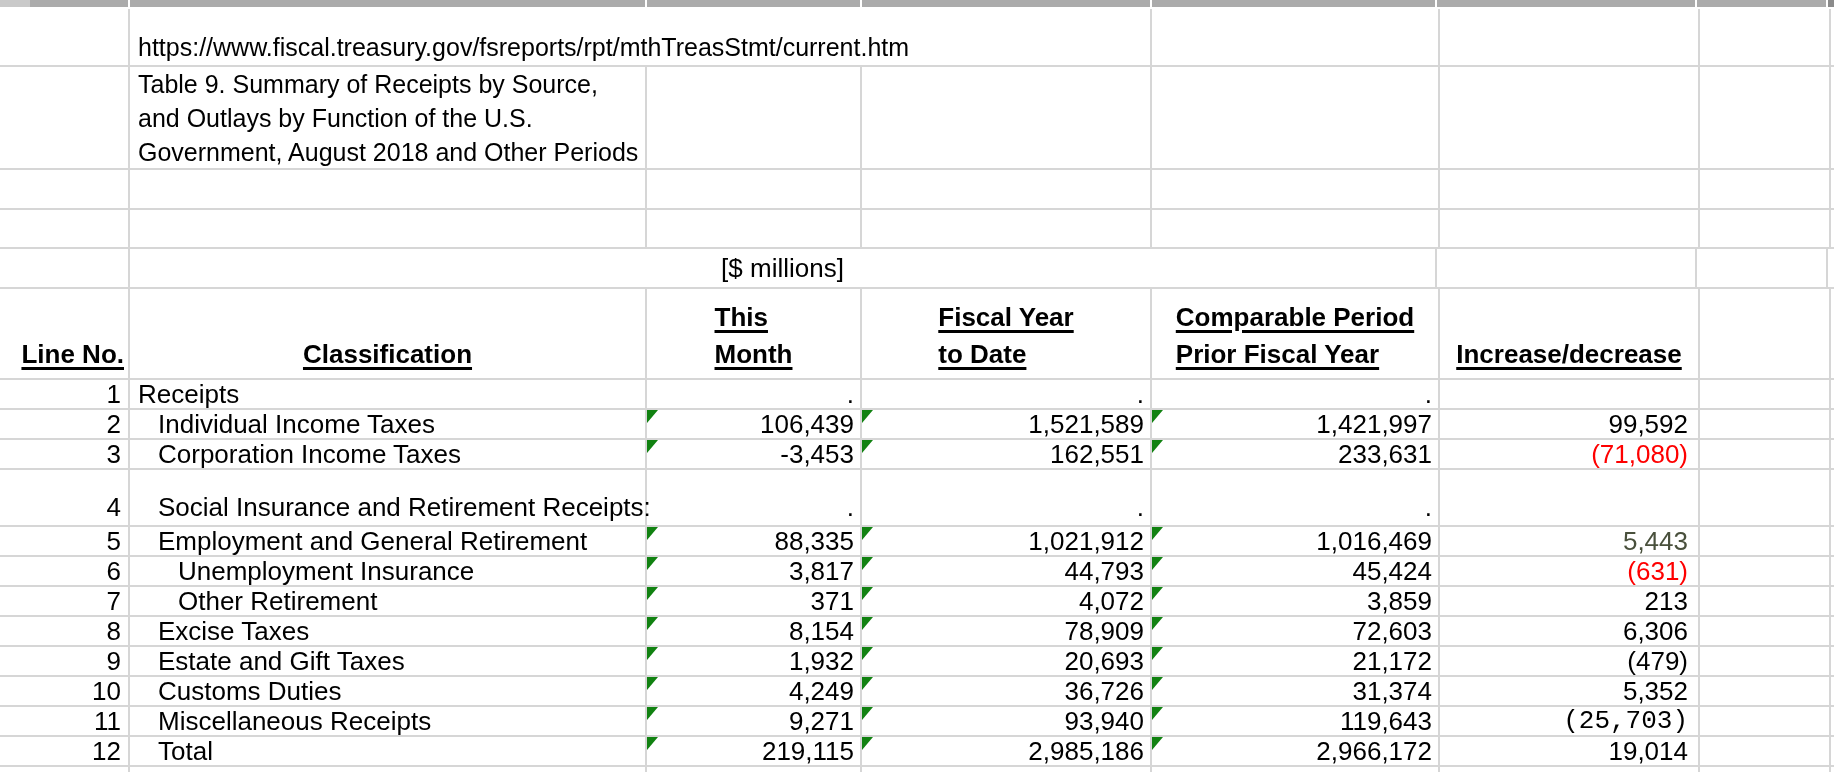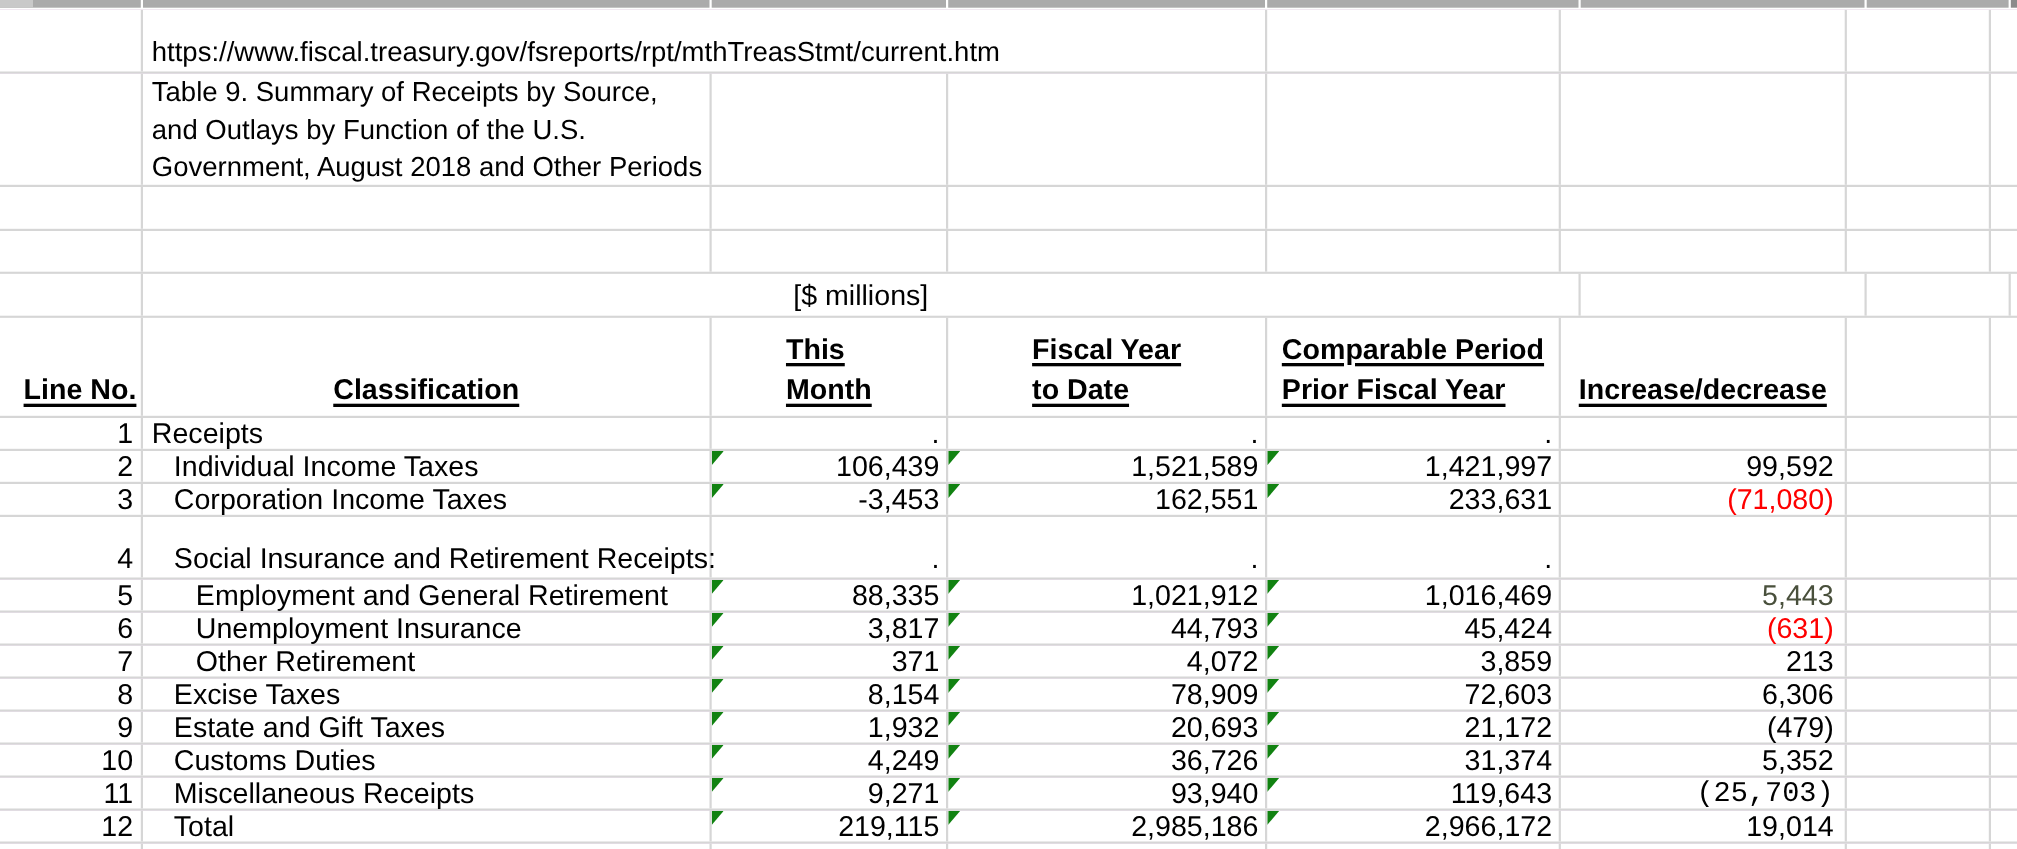--- a/index.html
+++ b/index.html
@@ -15,21 +15,21 @@
     overflow:hidden;
   }
   
   .strip{height:9px;display:flex;background:#ffffff;}
   .strip .seg{height:7px;background:#ababab;margin-right:2px;position:relative;}
   .strip .seg.first::before{content:"";position:absolute;left:0;top:0;width:30px;height:7px;background:#c9c9c9;}
   .strip .seg.last{background:#8b8b8b;margin-right:0;}
 
   .row{display:flex;box-sizing:border-box;border-bottom:2px solid var(--grid);background:#fff;}
   .cell{box-sizing:border-box;border-right:2px solid var(--grid);position:relative;display:flex;align-items:center;overflow:visible;}
-  .cA{width:130px}.cB{width:517px}.cC{width:215px}.cD{width:290px}.cE{width:267px}.cF{width:260px}.cG{width:131px}.cH{flex:1;border-right:none}
+  .cA{width:130px}.cB{width:517px}.cC{width:215px}.cD{width:290px}.cE{width:288px}.cF{width:260px}.cG{width:131px}.cH{flex:1;border-right:none}
   .mergeBD{width:1022px}  
   .mergeBE{width:1307px}  
 
   .r-url{height:58px}
   .r-title{height:103px}
   .r-e1{height:40px}
   .r-e2{height:39px}
   .r-units{height:40px}
   .r-head{height:91px}
   .r-data{height:30px}
@@ -184,21 +184,21 @@
         <div class="cell cB label tallcell" style="padding-left: 28px;">Social Insurance and Retirement Receipts:</div>
         <div class="cell cC num tallcell">.</div>
         <div class="cell cD num tallcell">.</div>
         <div class="cell cE num tallcell">.</div>
         <div class="cell cF num numF tallcell" style="color: rgb(0, 0, 0);"></div>
         <div class="cell cG tallcell"></div>
         <div class="cell cH tallcell"></div>
       </div>
       <div class="row r-data">
         <div class="cell cA line-no">5</div>
-        <div class="cell cB label" style="padding-left: 48px;">Employment and General Retirement</div>
+        <div class="cell cB label" style="padding-left: 28px;">Employment and General Retirement</div>
         <div class="cell cC num">88,335<div class="marker" style="background: rgb(17, 130, 17);"></div></div>
         <div class="cell cD num">1,021,912<div class="marker" style="background: rgb(17, 130, 17);"></div></div>
         <div class="cell cE num">1,016,469<div class="marker" style="background: rgb(17, 130, 17);"></div></div>
         <div class="cell cF num numF" style="color: rgb(73, 80, 60);">5,443</div>
         <div class="cell cG"></div>
         <div class="cell cH"></div>
       </div>
       <div class="row r-data">
         <div class="cell cA line-no">6</div>
         <div class="cell cB label" style="padding-left: 48px;">Unemployment Insurance</div>

